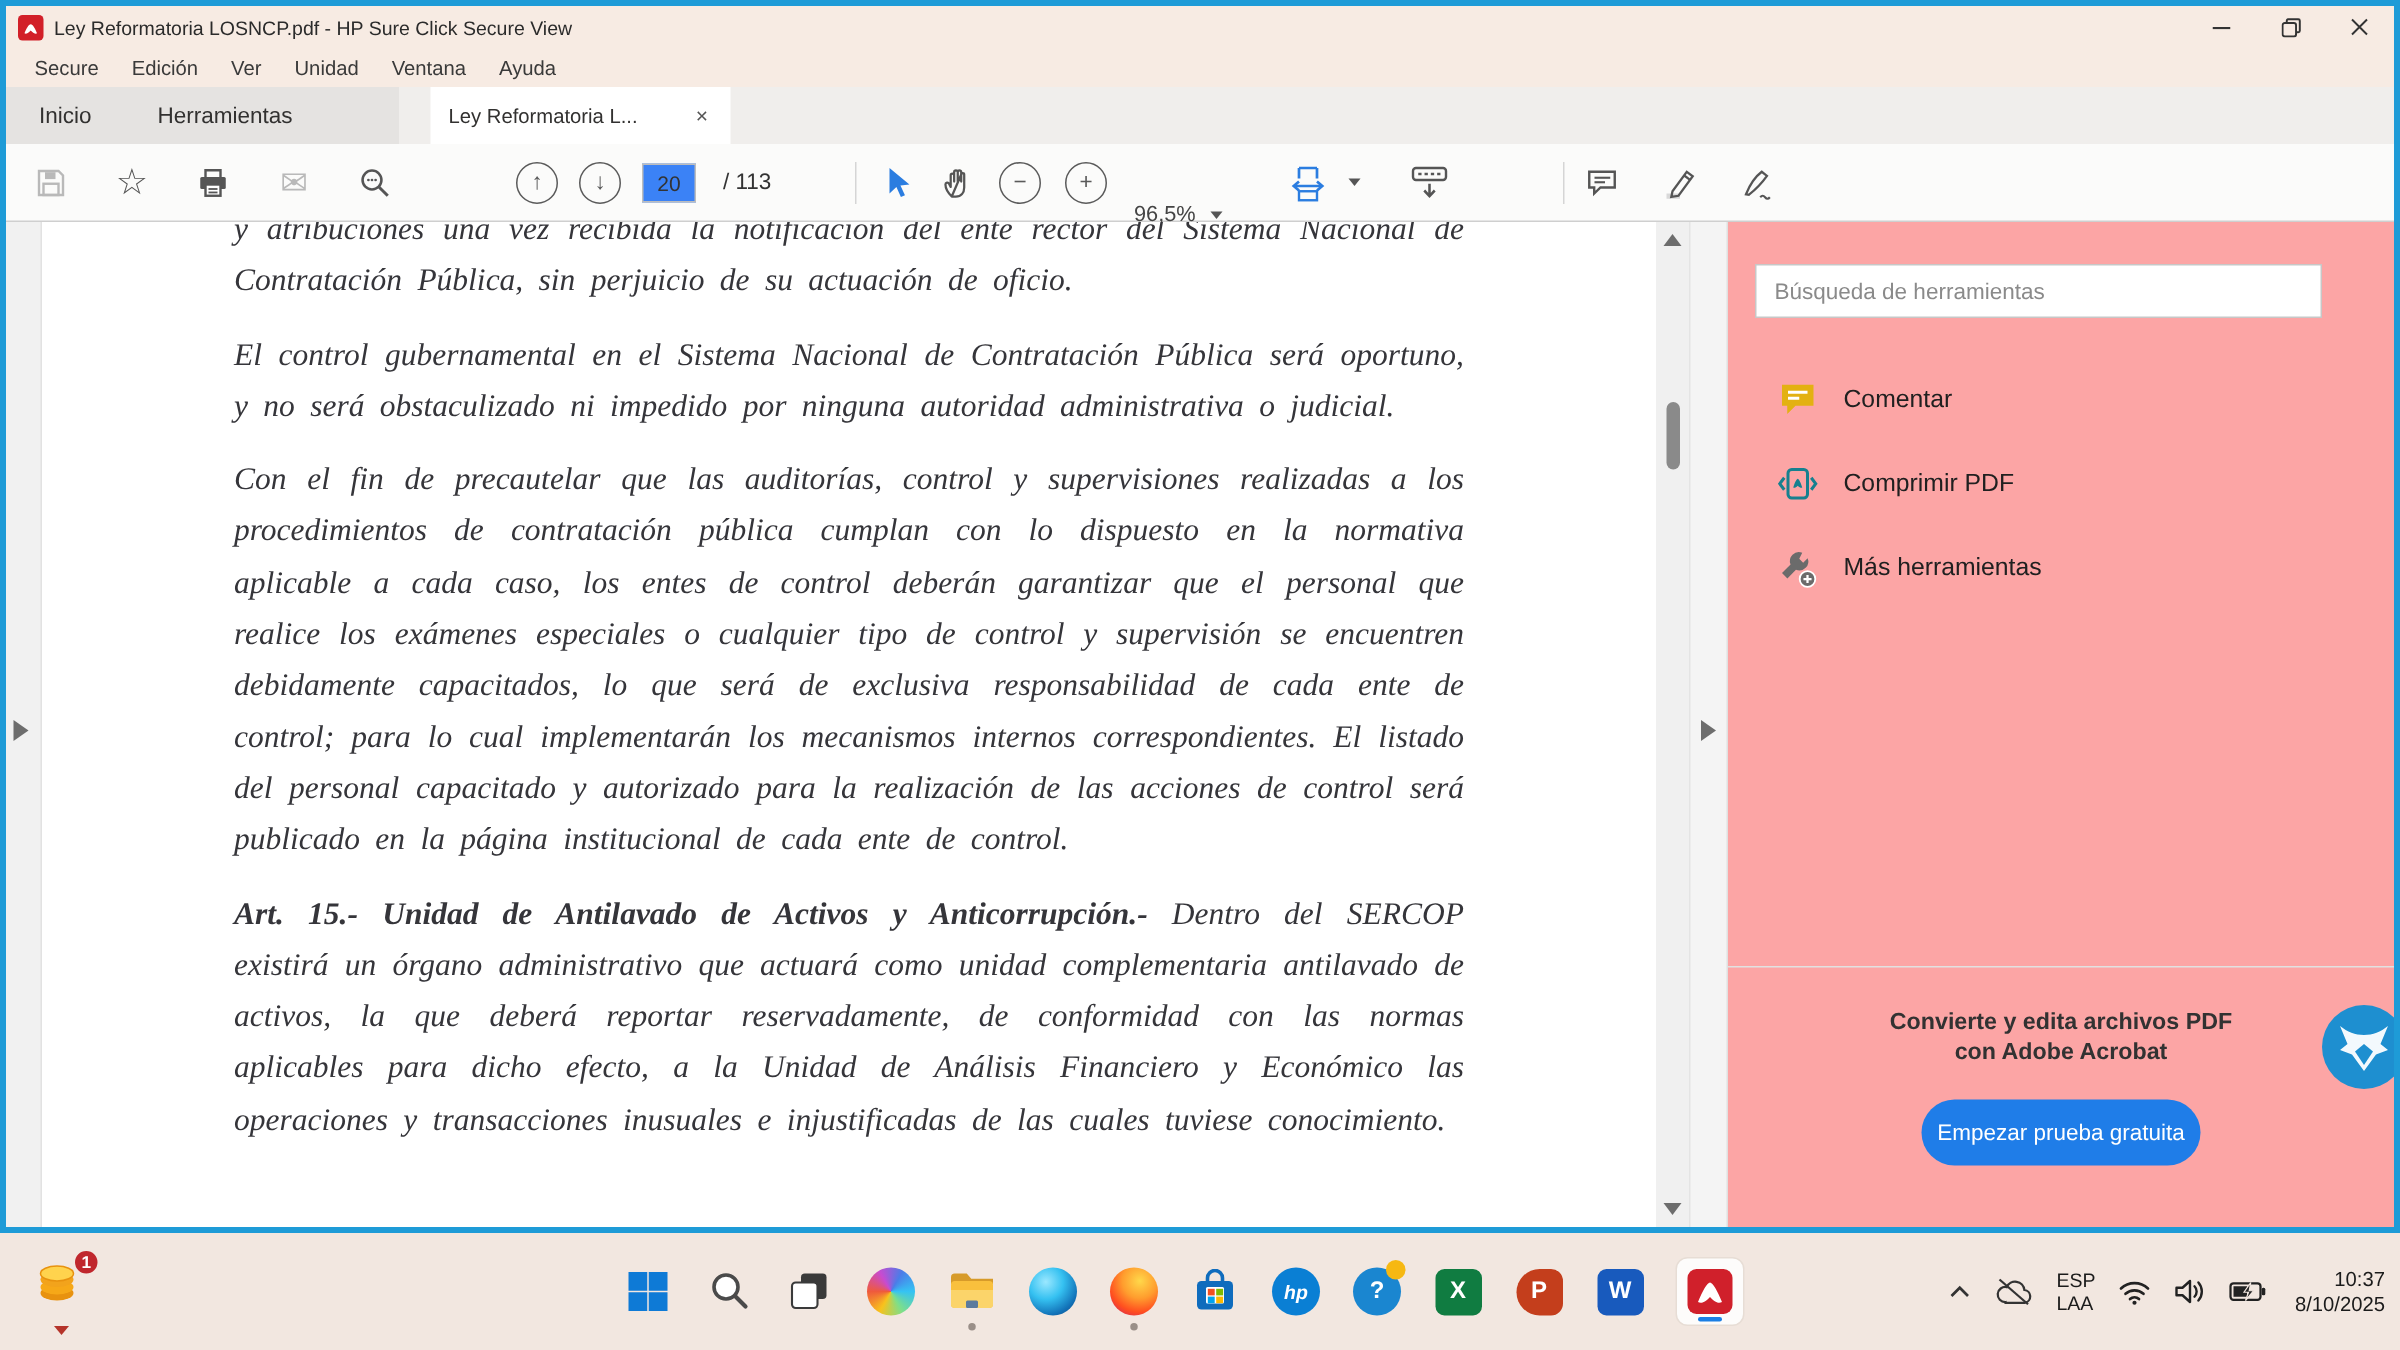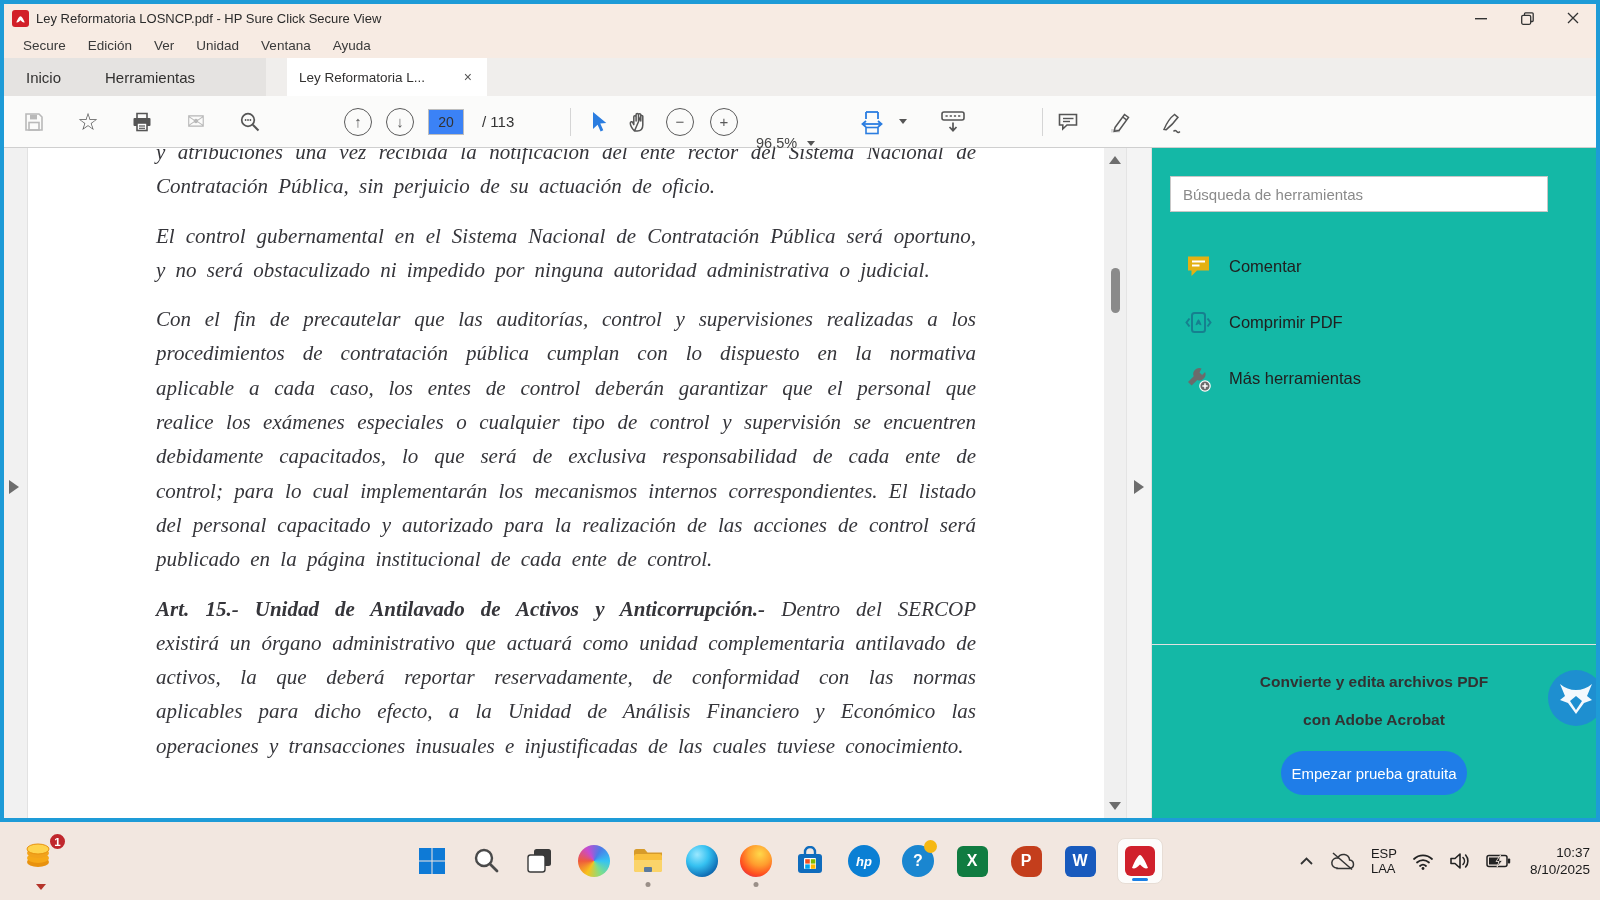--- a/index.html
+++ b/index.html
@@ -60,32 +60,32 @@
   .art-lead { font-weight:bold; }
   .scrollbar { width:22px; background:#f0f0f0; position:relative; flex:0 0 auto; }
   .sb-up { position:absolute; top:8px; left:5px; width:0; height:0;
     border-left:6px solid transparent; border-right:6px solid transparent; border-bottom:8px solid #6d6d6d; }
   .sb-down { position:absolute; bottom:8px; left:5px; width:0; height:0;
     border-left:6px solid transparent; border-right:6px solid transparent; border-top:8px solid #6d6d6d; }
   .sb-thumb { position:absolute; top:120px; left:7px; width:9px; height:45px; border-radius:5px; background:#8a8a8a; }
   .mid-strip { width:26px; background:#f4f4f4; border-left:1px solid #e4e4e4; border-right:1px solid #e0e0e0; position:relative; flex:0 0 auto; }
 
   
-  .tools-pane { flex:1; background:#14b8a6; position:relative; }
+  .tools-pane { flex:1; background:#fca5a5; position:relative; }
   .tool-search { margin:28px 18px 0 18px; width:378px; height:36px; border:1px solid #c7c7c7; background:#fff;
     font-size:15px; color:#333; padding:0 12px; font-family:"Liberation Sans", sans-serif; }
   .tool-search::placeholder { color:#8a8a8a; }
   .tool-list { margin-top:26px; }
   .tool-item { display:flex; align-items:center; gap:17px; height:56px; padding-left:33px; }
   .tool-item .t-label { font-size:16.5px; color:#202020; }
   .t-icon { width:27px; height:27px; flex:0 0 auto; }
   .promo { position:absolute; left:0; right:0; bottom:0; height:174px; border-top:1px solid #e1e1e1; text-align:center; }
   .promo-line { font-size:15.5px; font-weight:bold; color:#323232; }
   .promo-line.l1 { margin-top:28px; }
-  .promo-line.l2 { margin-top:20px; }
+  .promo-line.l2 { margin-top:2px; }
   .promo-btn { margin-top:22px; width:186px; height:44px; border:none; border-radius:22px; background:#1f7de8;
     color:#fff; font-size:15px; font-family:"Liberation Sans", sans-serif; }
 
   .sureclick-bubble { position:absolute; right:0; top:521px; width:48px; height:58px; overflow:hidden; }
   .sureclick-bubble .bub { position:absolute; left:0; top:1px; width:56px; height:56px; border-radius:50%; background:#1e8fd0; }
   .sureclick-bubble svg { position:absolute; left:10px; top:13px; }
 
   
   .taskbar { position:absolute; left:0; bottom:0; width:1600px; height:78px; background:#f2e7e0; }
   .widget { position:absolute; left:22px; top:12px; width:48px; height:56px; }

